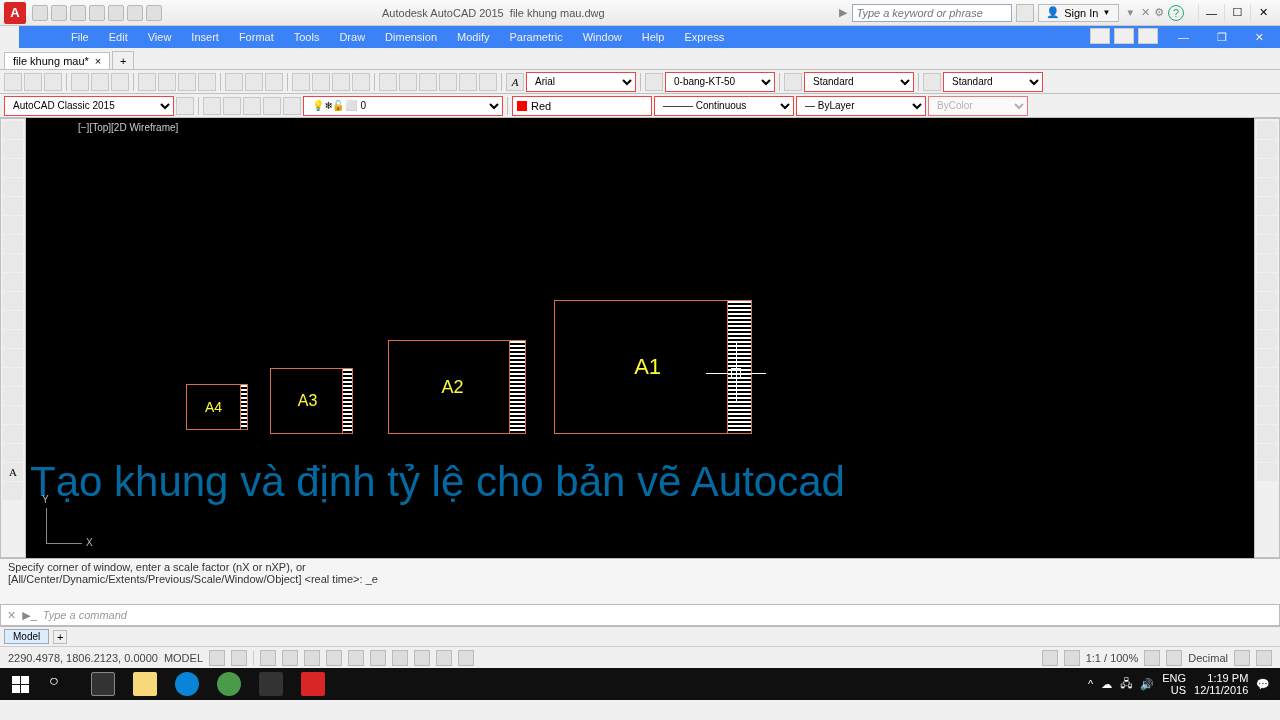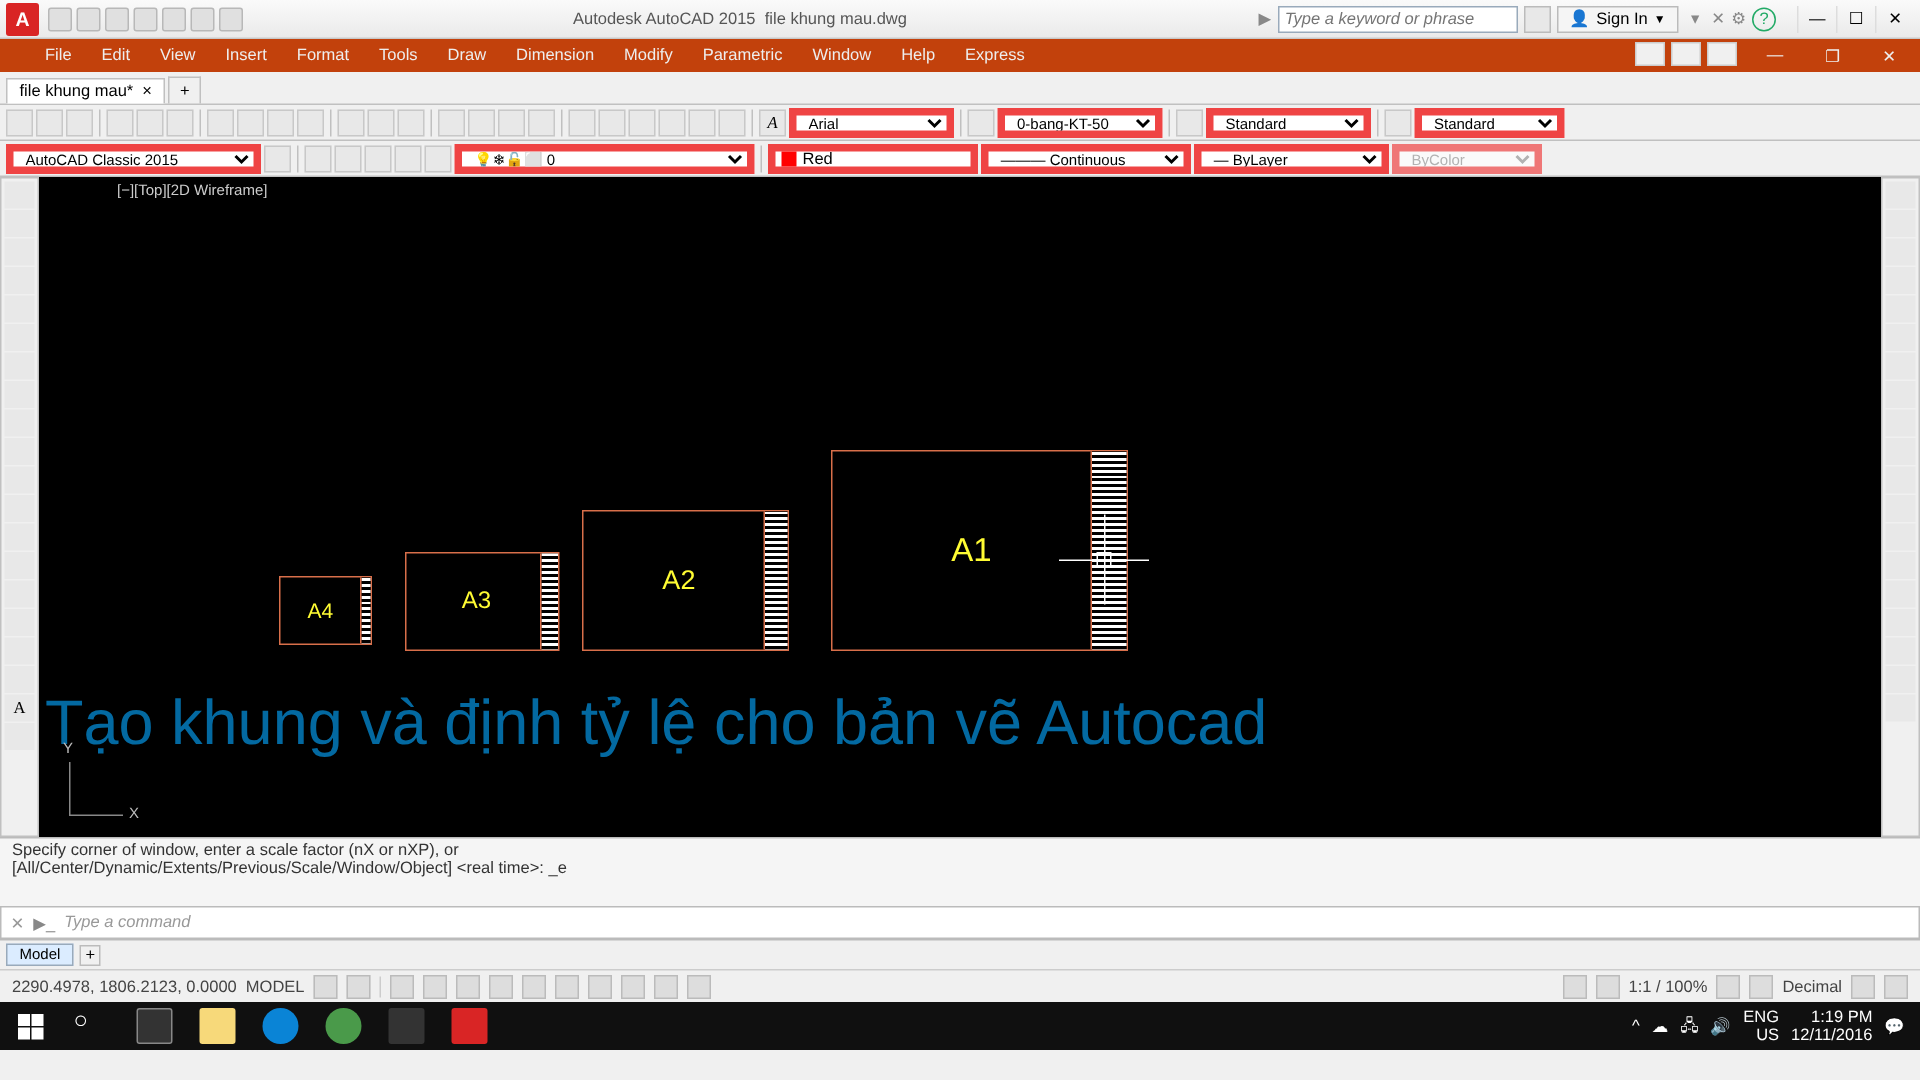--- a/index.html
+++ b/index.html
@@ -11,35 +11,35 @@
 .qat .ico { width:16px; height:16px; background:#e0e0e0; border:1px solid #b8b8b8; border-radius:2px; }
 .logo { width:22px; height:22px; margin-right:6px; background:#d92525; border-radius:2px; color:#fff; display:flex; align-items:center; justify-content:center; font-weight:bold; font-size:13px; }
 .title-text { flex:0 0 auto; margin-left:220px; color:#555; }
 .title-right { margin-left:auto; display:flex; gap:4px; align-items:center; }
 .searchbox { width:160px; height:18px; border:1px solid #9ab; background:#fff; padding:0 4px; color:#999; font-style:italic; }
 .signbtn { height:18px; border:1px solid #bbb; background:#f5f5f5; padding:0 8px; display:flex; align-items:center; gap:4px; }
 .winbtns { display:flex; gap:0; margin-left:10px; }
 .winbtn { width:26px; height:18px; display:flex; align-items:center; justify-content:center; border-left:1px solid #ddd; }
 
 
-.menubar { height:22px; background:#c2410c; display:flex; align-items:center; padding-left:20px; gap:0; }
+.menubar { height:22px; background:#3b82f6; display:flex; align-items:center; padding-left:42px; gap:0;margin-left:19px; }
 .menubar span { color:#eee; padding:3px 10px; cursor:pointer; }
 .menuright { margin-left:auto; display:flex; gap:4px; padding-right:6px; }
 .menuright .vico { width:20px; height:16px; background:#f0f0f0; border:1px solid #ccc; }
 
 
 .filetabs { height:22px; background:#f0f0f0; border-bottom:1px solid #c0c0c0; display:flex; align-items:end; padding-left:4px; }
 .filetab { background:#fff; border:1px solid #c0c0c0; border-bottom:none; padding:2px 8px; display:flex; align-items:center; gap:6px; font-size:10px; }
 .newtab { width:22px; height:18px; border:1px solid #c0c0c0; border-bottom:none; margin-left:2px; display:flex; align-items:center; justify-content:center; }
 
 
 .toolbar { height:24px; background:#f0f0f0; border-bottom:1px solid #c0c0c0; display:flex; align-items:center; padding:0 4px; gap:2px; overflow:hidden; }
 .toolbar .tb-ico { width:18px; height:18px; background:#e8e8e8; border:1px solid #c8c8c8; flex-shrink:0; }
 .toolbar .sep { width:1px; height:18px; background:#c0c0c0; margin:0 2px; flex-shrink:0; }
-.toolbar select, .toolbar .dropdown { height:20px; border:5px solid #ef4444; background:#fff; padding:0 4px; font-size:10px; }
+.toolbar select, .toolbar .dropdown { height:20px; border:1px solid #ef4444; background:#fff; padding:0 4px; font-size:10px; }
 
 
 .canvas-row { display:flex; height:440px; }
 .lefttools, .righttools { width:26px; background:#f0f0f0; border:1px solid #c0c0c0; display:flex; flex-direction:column; gap:1px; padding:2px 0; align-items:center; }
 .lefttools .tb-ico, .righttools .tb-ico { width:20px; height:18px; background:#e8e8e8; border:1px solid transparent; }
 .canvas { flex:1; background:#000; position:relative; overflow:hidden; }
 .viewlabel { position:absolute; left:4px; top:4px; color:#ccc; font-size:10px;padding-left:48px; }
 
 .frame { position:absolute; border:1px solid #d86f4a; }
 .frame .titleblock { position:absolute; right:0; top:0; bottom:0; width:12%; background:repeating-linear-gradient(180deg,#fff,#fff 2px,#000 2px,#000 4px); border-left:1px solid #d86f4a; }
@@ -244,21 +244,21 @@
     <div class="tb-ico"></div>
   </div>
 
   <div class="canvas">
     <div class="viewlabel">[−][Top][2D Wireframe]</div>
 
     <div class="frame" style="left:160px; bottom:128px; width:62px; height:46px">
       <div class="titleblock"></div>
         <div class="lbl" style="font-size:14px">A4</div>
     </div>
-    <div class="frame" style="left:244px; bottom:124px; width:103px; height:66px">
+    <div class="frame" style="left:244px; bottom:124px; width:83px; height:66px">
       <div class="titleblock"></div>
         <div class="lbl" style="font-size:16px">A3</div>
     </div>
     <div class="frame" style="left:362px; bottom:124px; width:138px; height:94px">
       <div class="titleblock"></div>
         <div class="lbl">A2</div>
     </div>
     <div class="frame" style="left:528px; bottom:124px; width:198px; height:134px">
       <div class="titleblock"></div>
         <div class="lbl" style="font-size:22px">A1</div>

